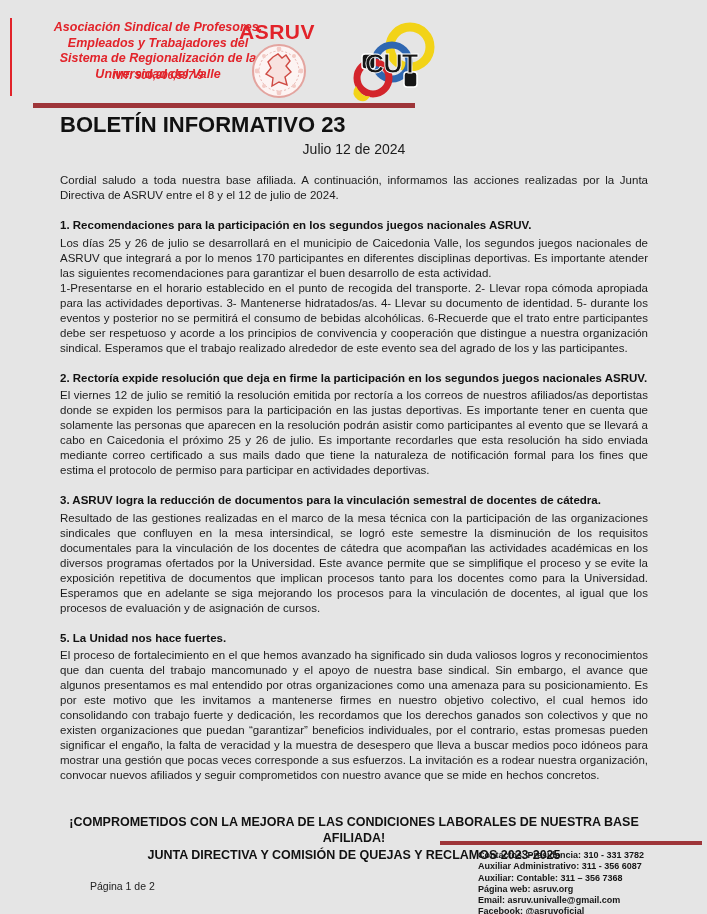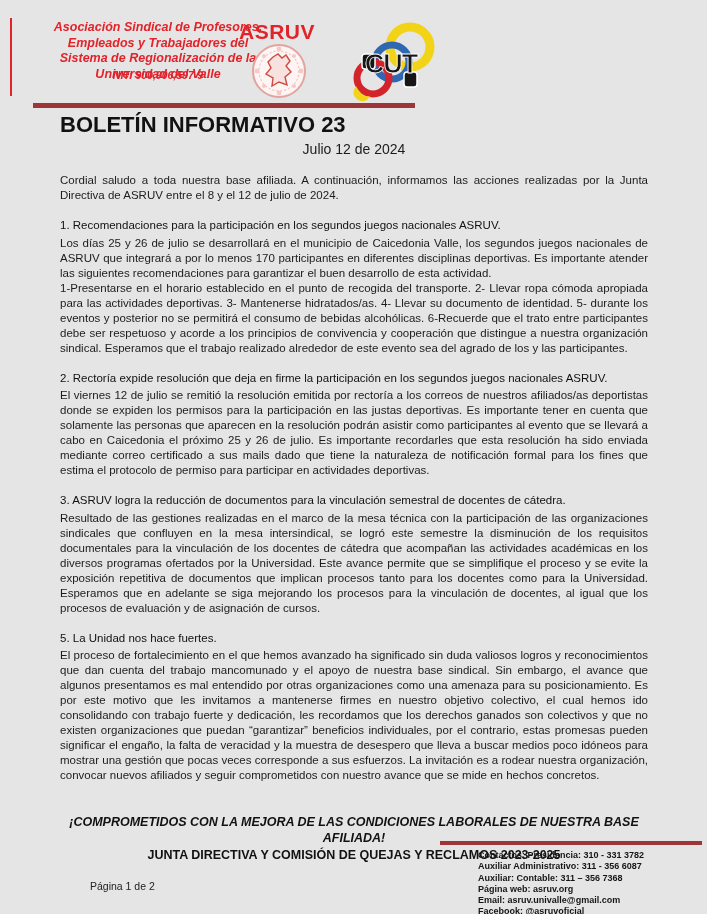--- a/index.html
+++ b/index.html
@@ -22,23 +22,23 @@
   .asruv-seal{width:56px;height:56px;margin:1px auto 0;}
   .cut-logo{position:absolute;left:338px;top:20px;width:108px;height:84px;}
   .header-rule{position:absolute;left:33px;top:103px;width:382px;height:5px;background:#9e3539;}
   
   .main{position:absolute;left:60px;top:110px;width:588px;}
   .title{font-size:22px;font-weight:bold;text-align:left;margin:2px 0 0;color:#111;}
   .date{font-size:14px;text-align:center;margin:3px 0 0;}
   .main p{font-size:11.5px;line-height:15px;text-align:justify;margin:0;}
   .intro{margin-top:16px !important;}
   section{margin-top:15px;}
-  section h2{font-size:11.5px;line-height:14.6px;font-weight:normal;text-align:justify;margin:0 0 3px;color:#111;}
+  section h2{font-size:11.5px;line-height:14.6px;font-weight:bold;text-align:justify;margin:0 0 3px;color:#111;}
   .closing{margin-top:32px;text-align:center;}
-  .closing-1{font-size:12.5px;line-height:15.5px;font-weight:bold;font-style:italic;color:#111;}
+  .closing-1{font-size:12.5px;line-height:15.5px;font-weight:bold;color:#111;}
   .closing-2{font-size:12.5px;line-height:15.5px;font-weight:bold;margin-top:2px;color:#111;}
   
   .footer-rule{position:absolute;left:440px;top:841px;width:262px;height:4px;background:#9e3539;}
   .contacts{position:absolute;left:478px;top:850px;width:226px;
     font-size:9px;line-height:11.3px;font-weight:bold;color:#161616;}
   .page-num{position:absolute;left:90px;top:880px;font-size:10.5px;color:#222;}
 </style>
 </head>
 <body>
 

